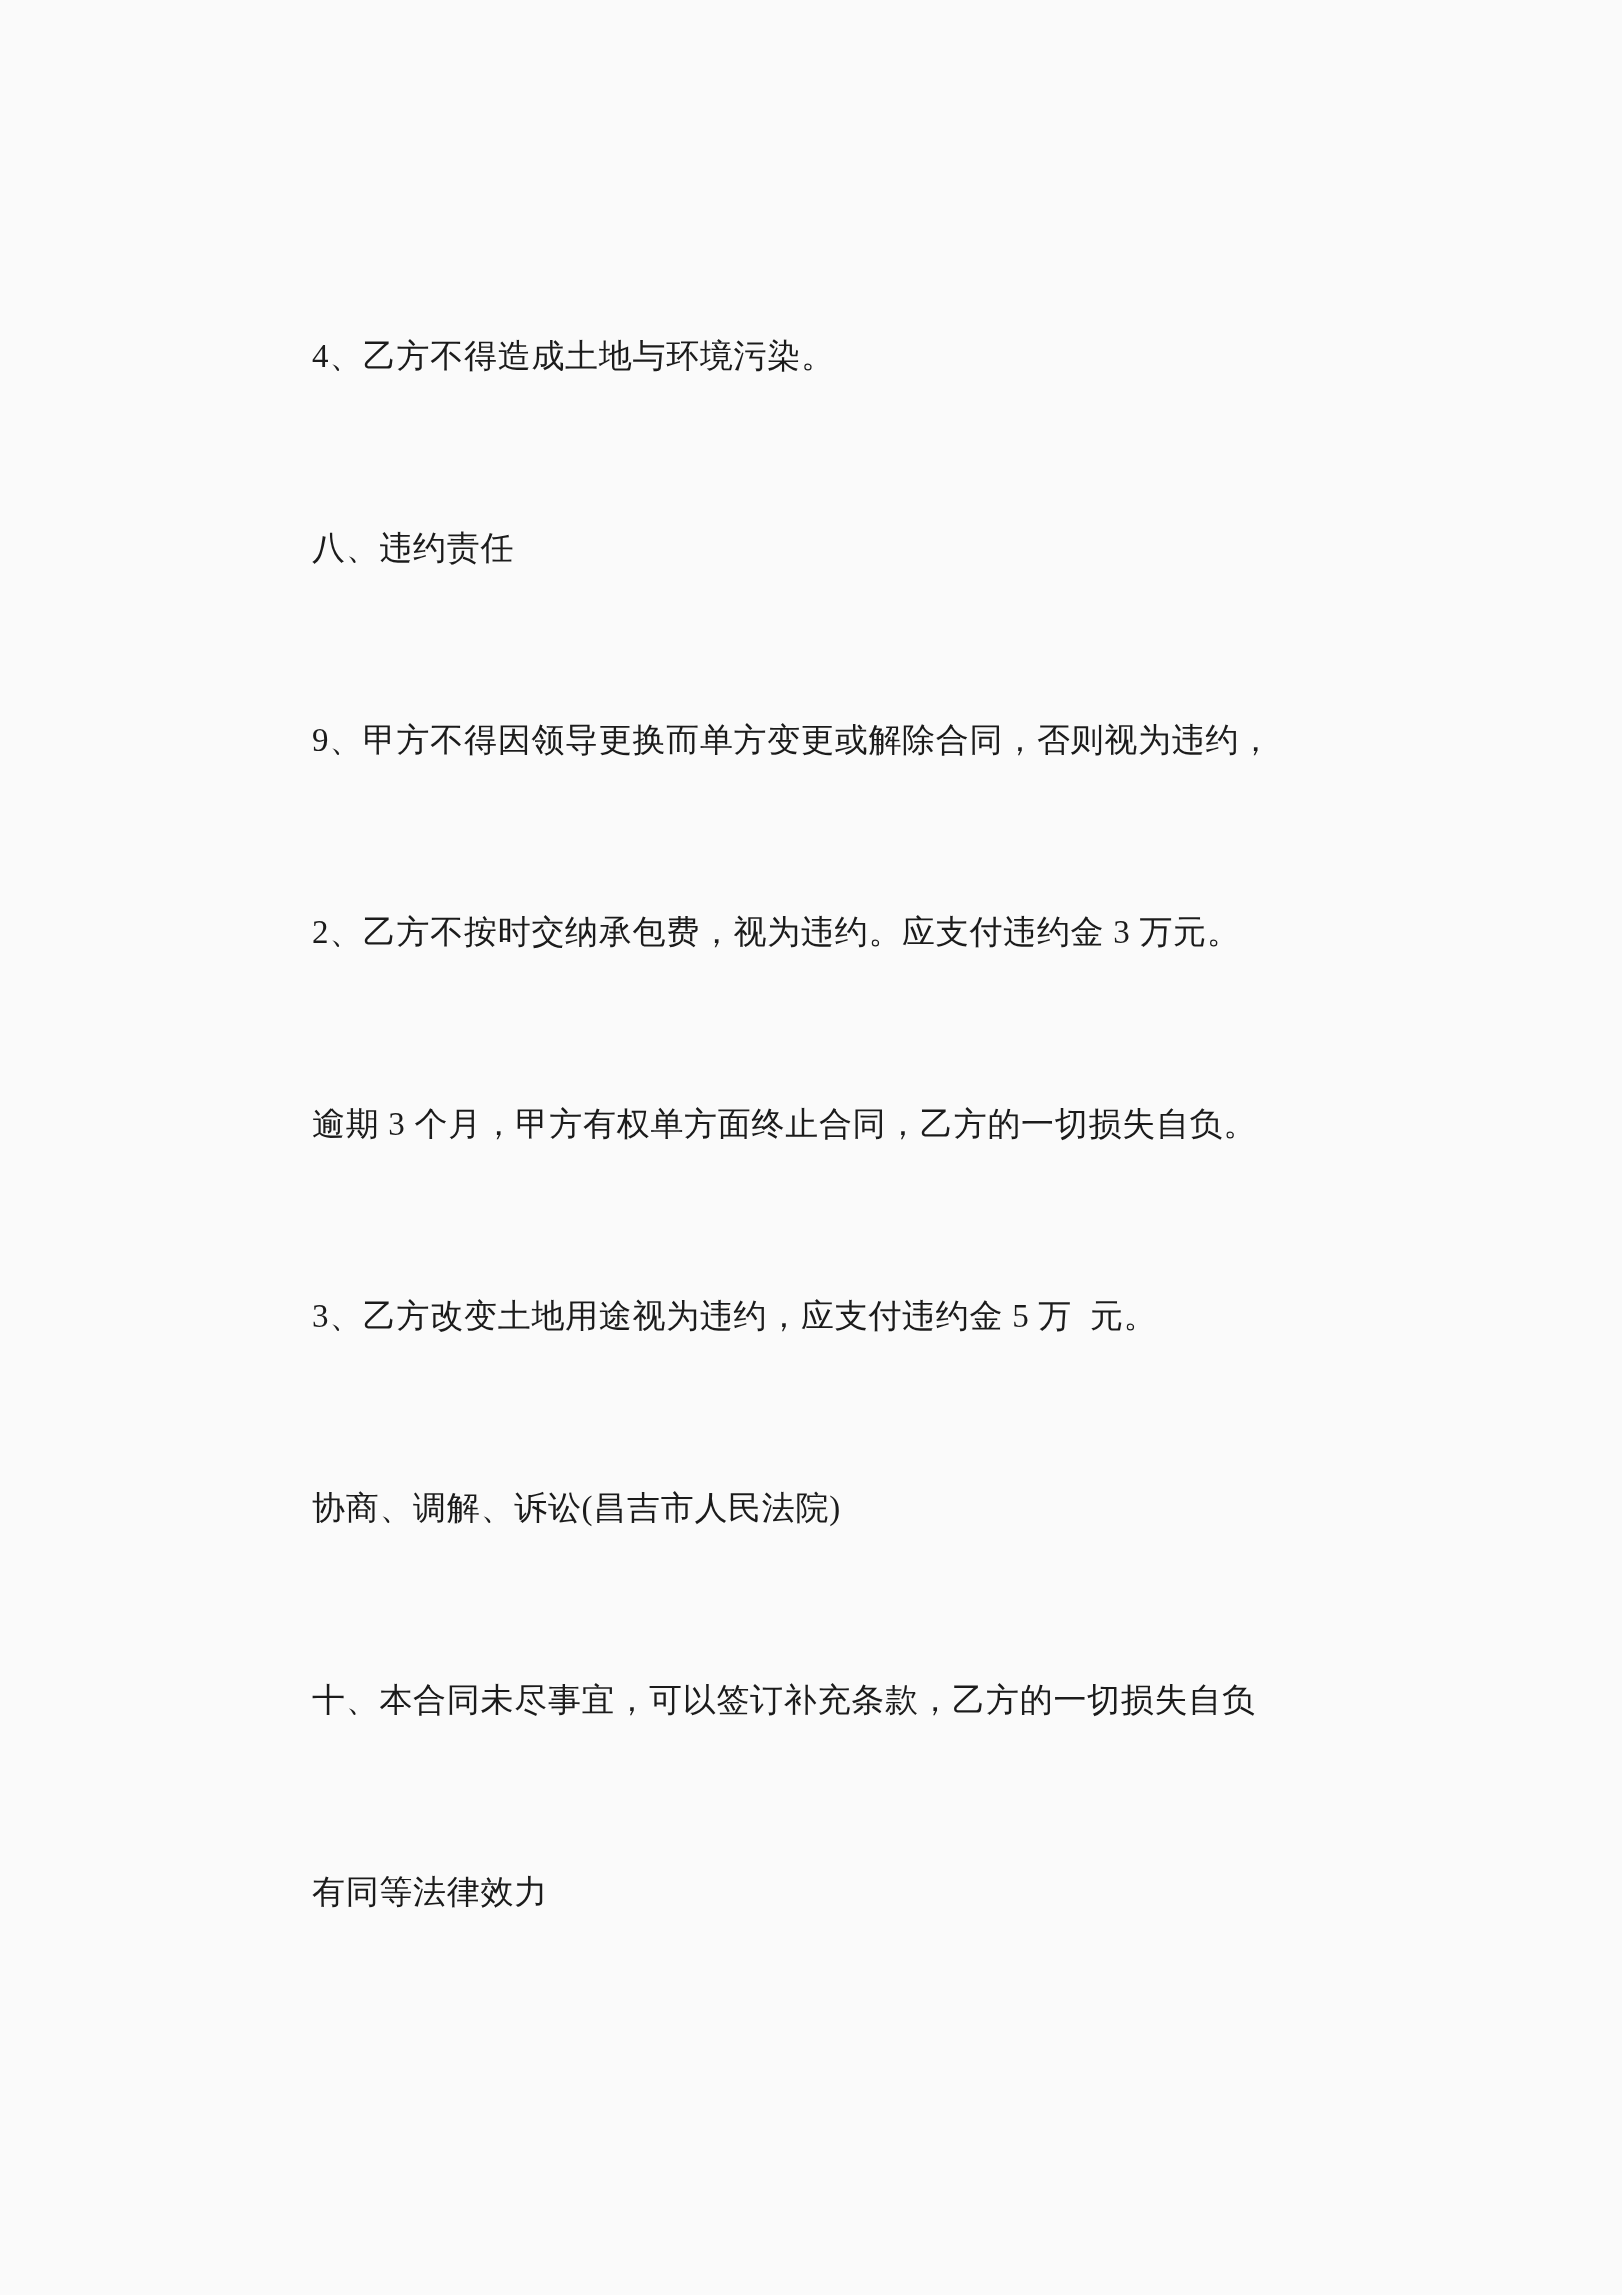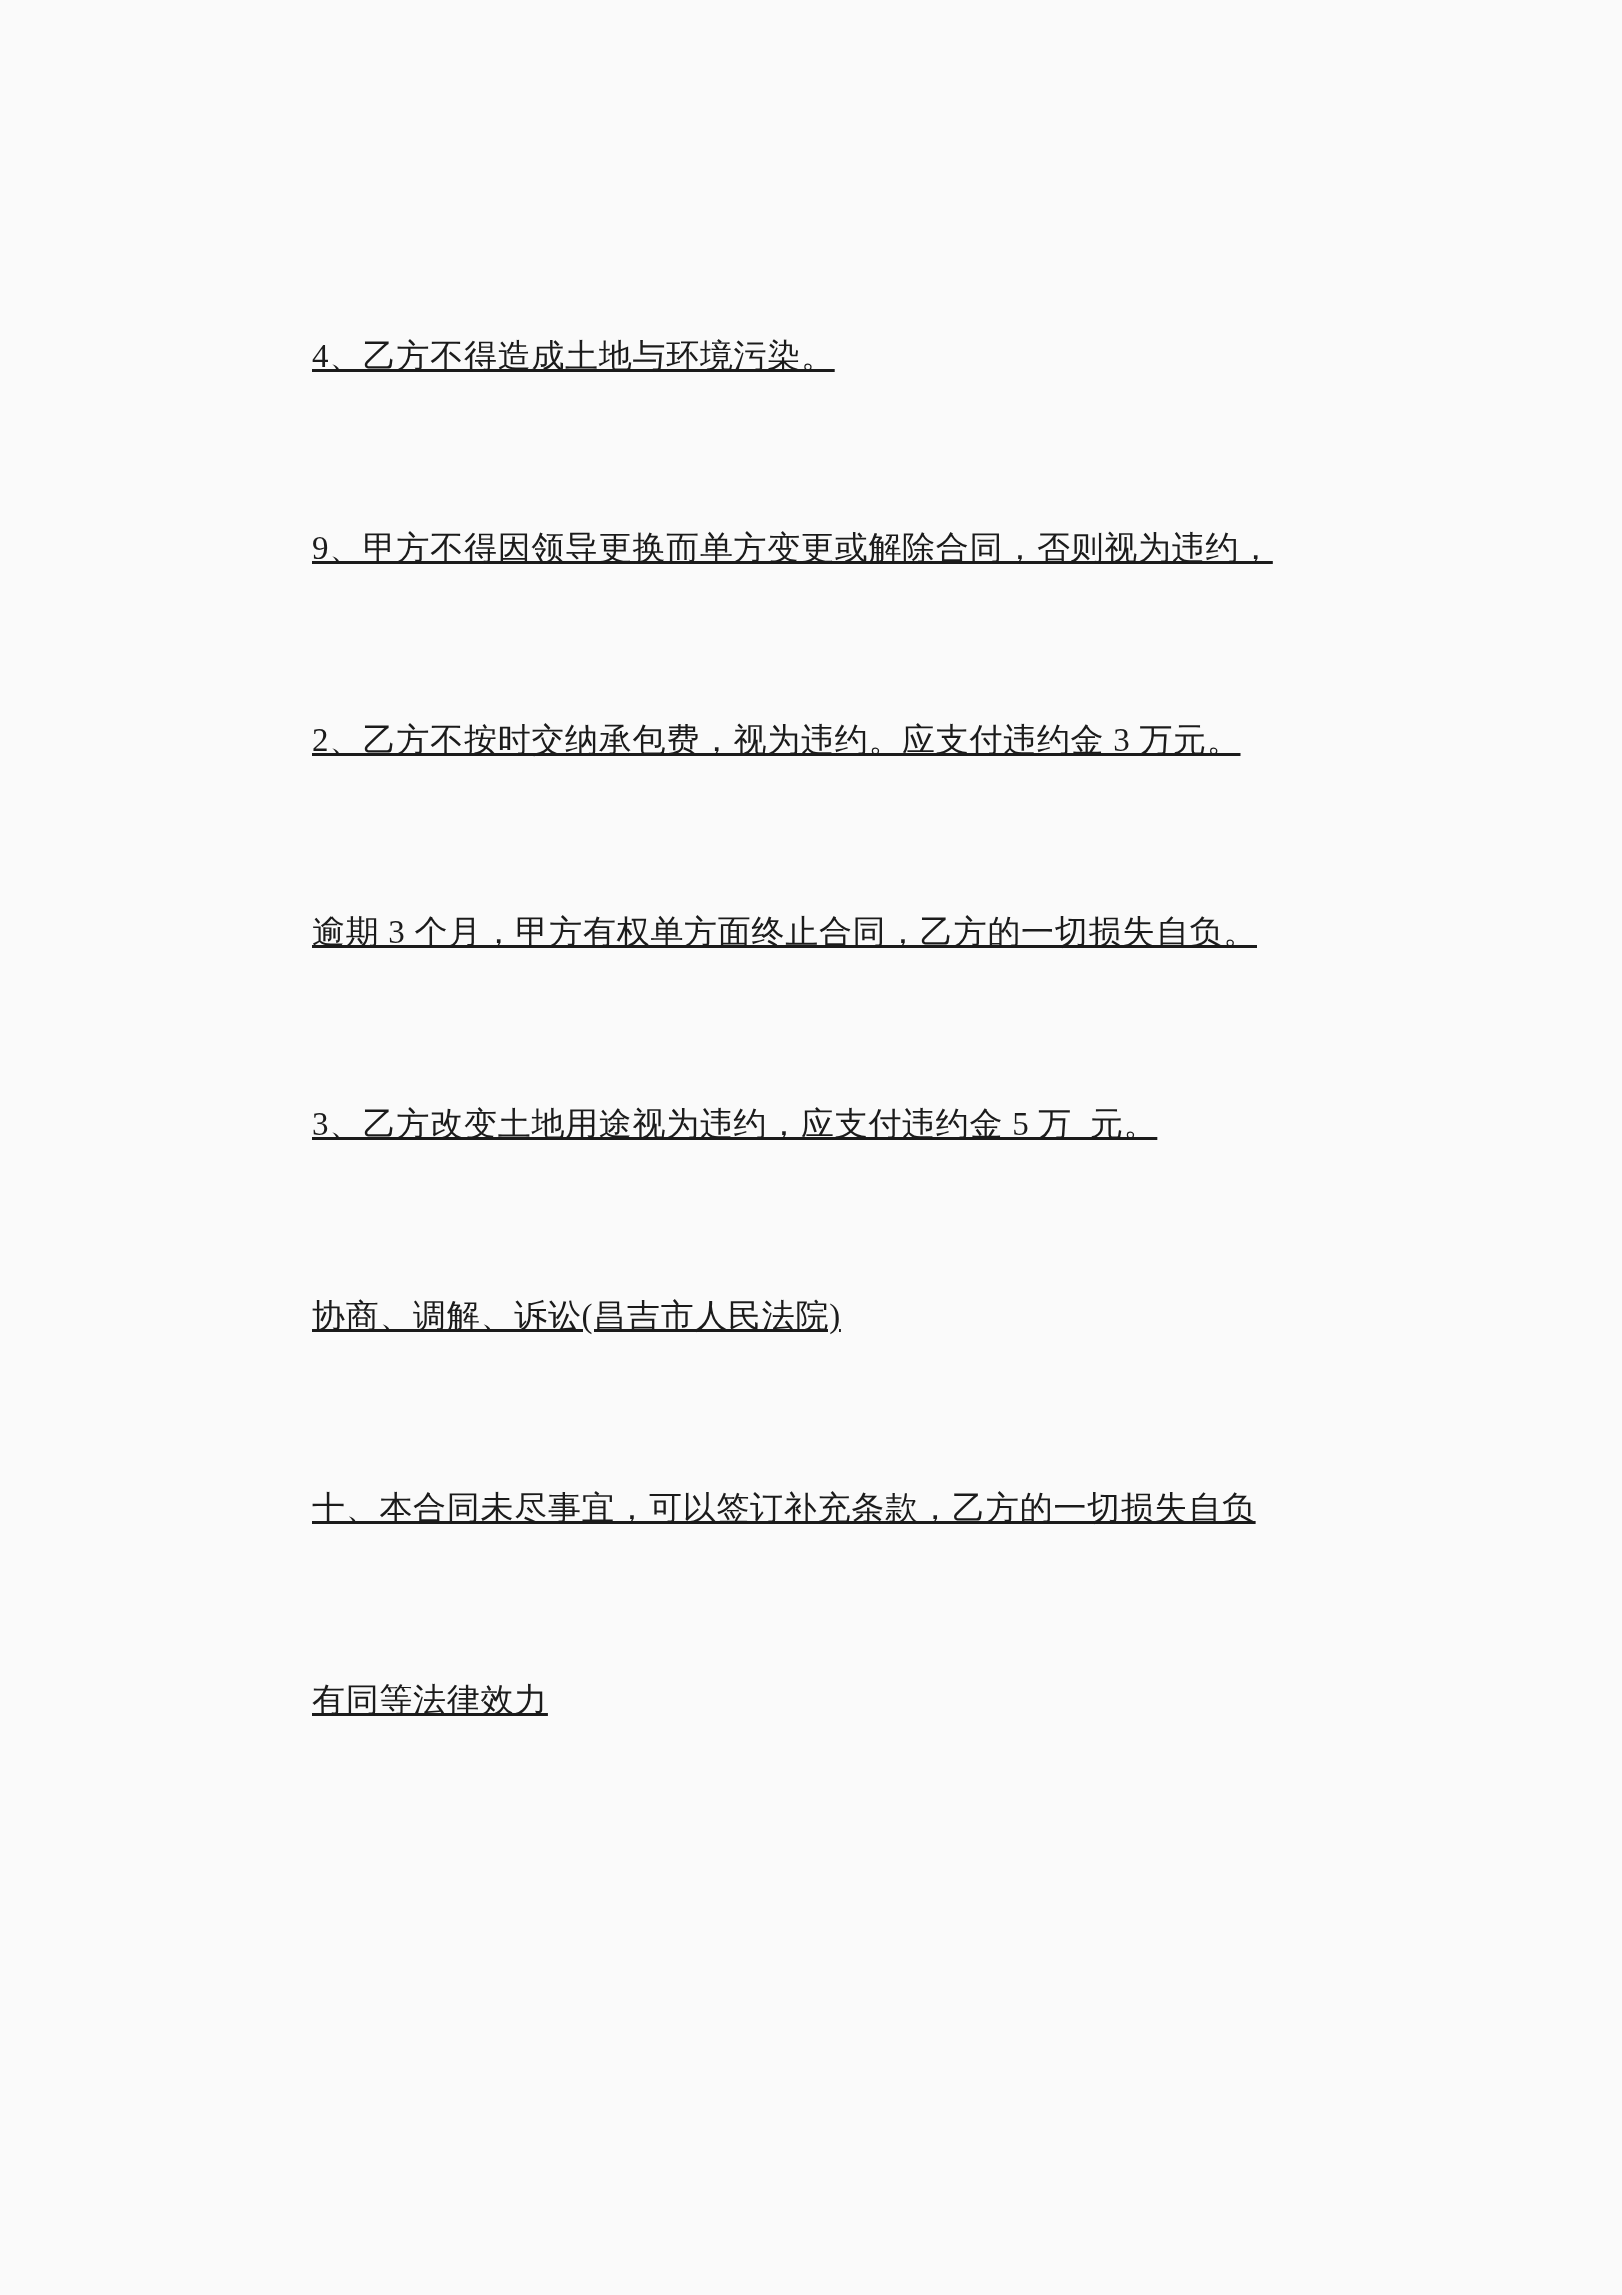--- a/index.html
+++ b/index.html
@@ -21,28 +21,29 @@
     left: 247px;
     top: 196px;
     width: 1175px;
     font-size: 33px;
     line-height: 64px;
     letter-spacing: 0.7px;
     color: #1b1b1b;
     white-space: pre;
   }
   .ln { height: 64px; }
-  .ind { padding-left: 65px; text-decoration: underline; }
+  .ind { padding-left: 65px; }
 </style>
 </head>
 <body>
 
 <main class="page">
   <div class="doc">
     <div class="ln ind">4、乙方不得造成土地与环境污染。</div>
+    <div class="ln ind">八、违约责任</div>
     <div class="ln ind">9、甲方不得因领导更换而单方变更或解除合同，否则视为违约，</div>
     <div class="ln ind">2、乙方不按时交纳承包费，视为违约。应支付违约金 3 万元。</div>
     <div class="ln ind">逾期 3 个月，甲方有权单方面终止合同，乙方的一切损失自负。</div>
     <div class="ln ind">3、乙方改变土地用途视为违约，应支付违约金 5 万  元。</div>
     <div class="ln ind">协商、调解、诉讼(昌吉市人民法院)</div>
     <div class="ln ind">十、本合同未尽事宜，可以签订补充条款，乙方的一切损失自负</div>
     <div class="ln ind">有同等法律效力</div>
     
     
     

